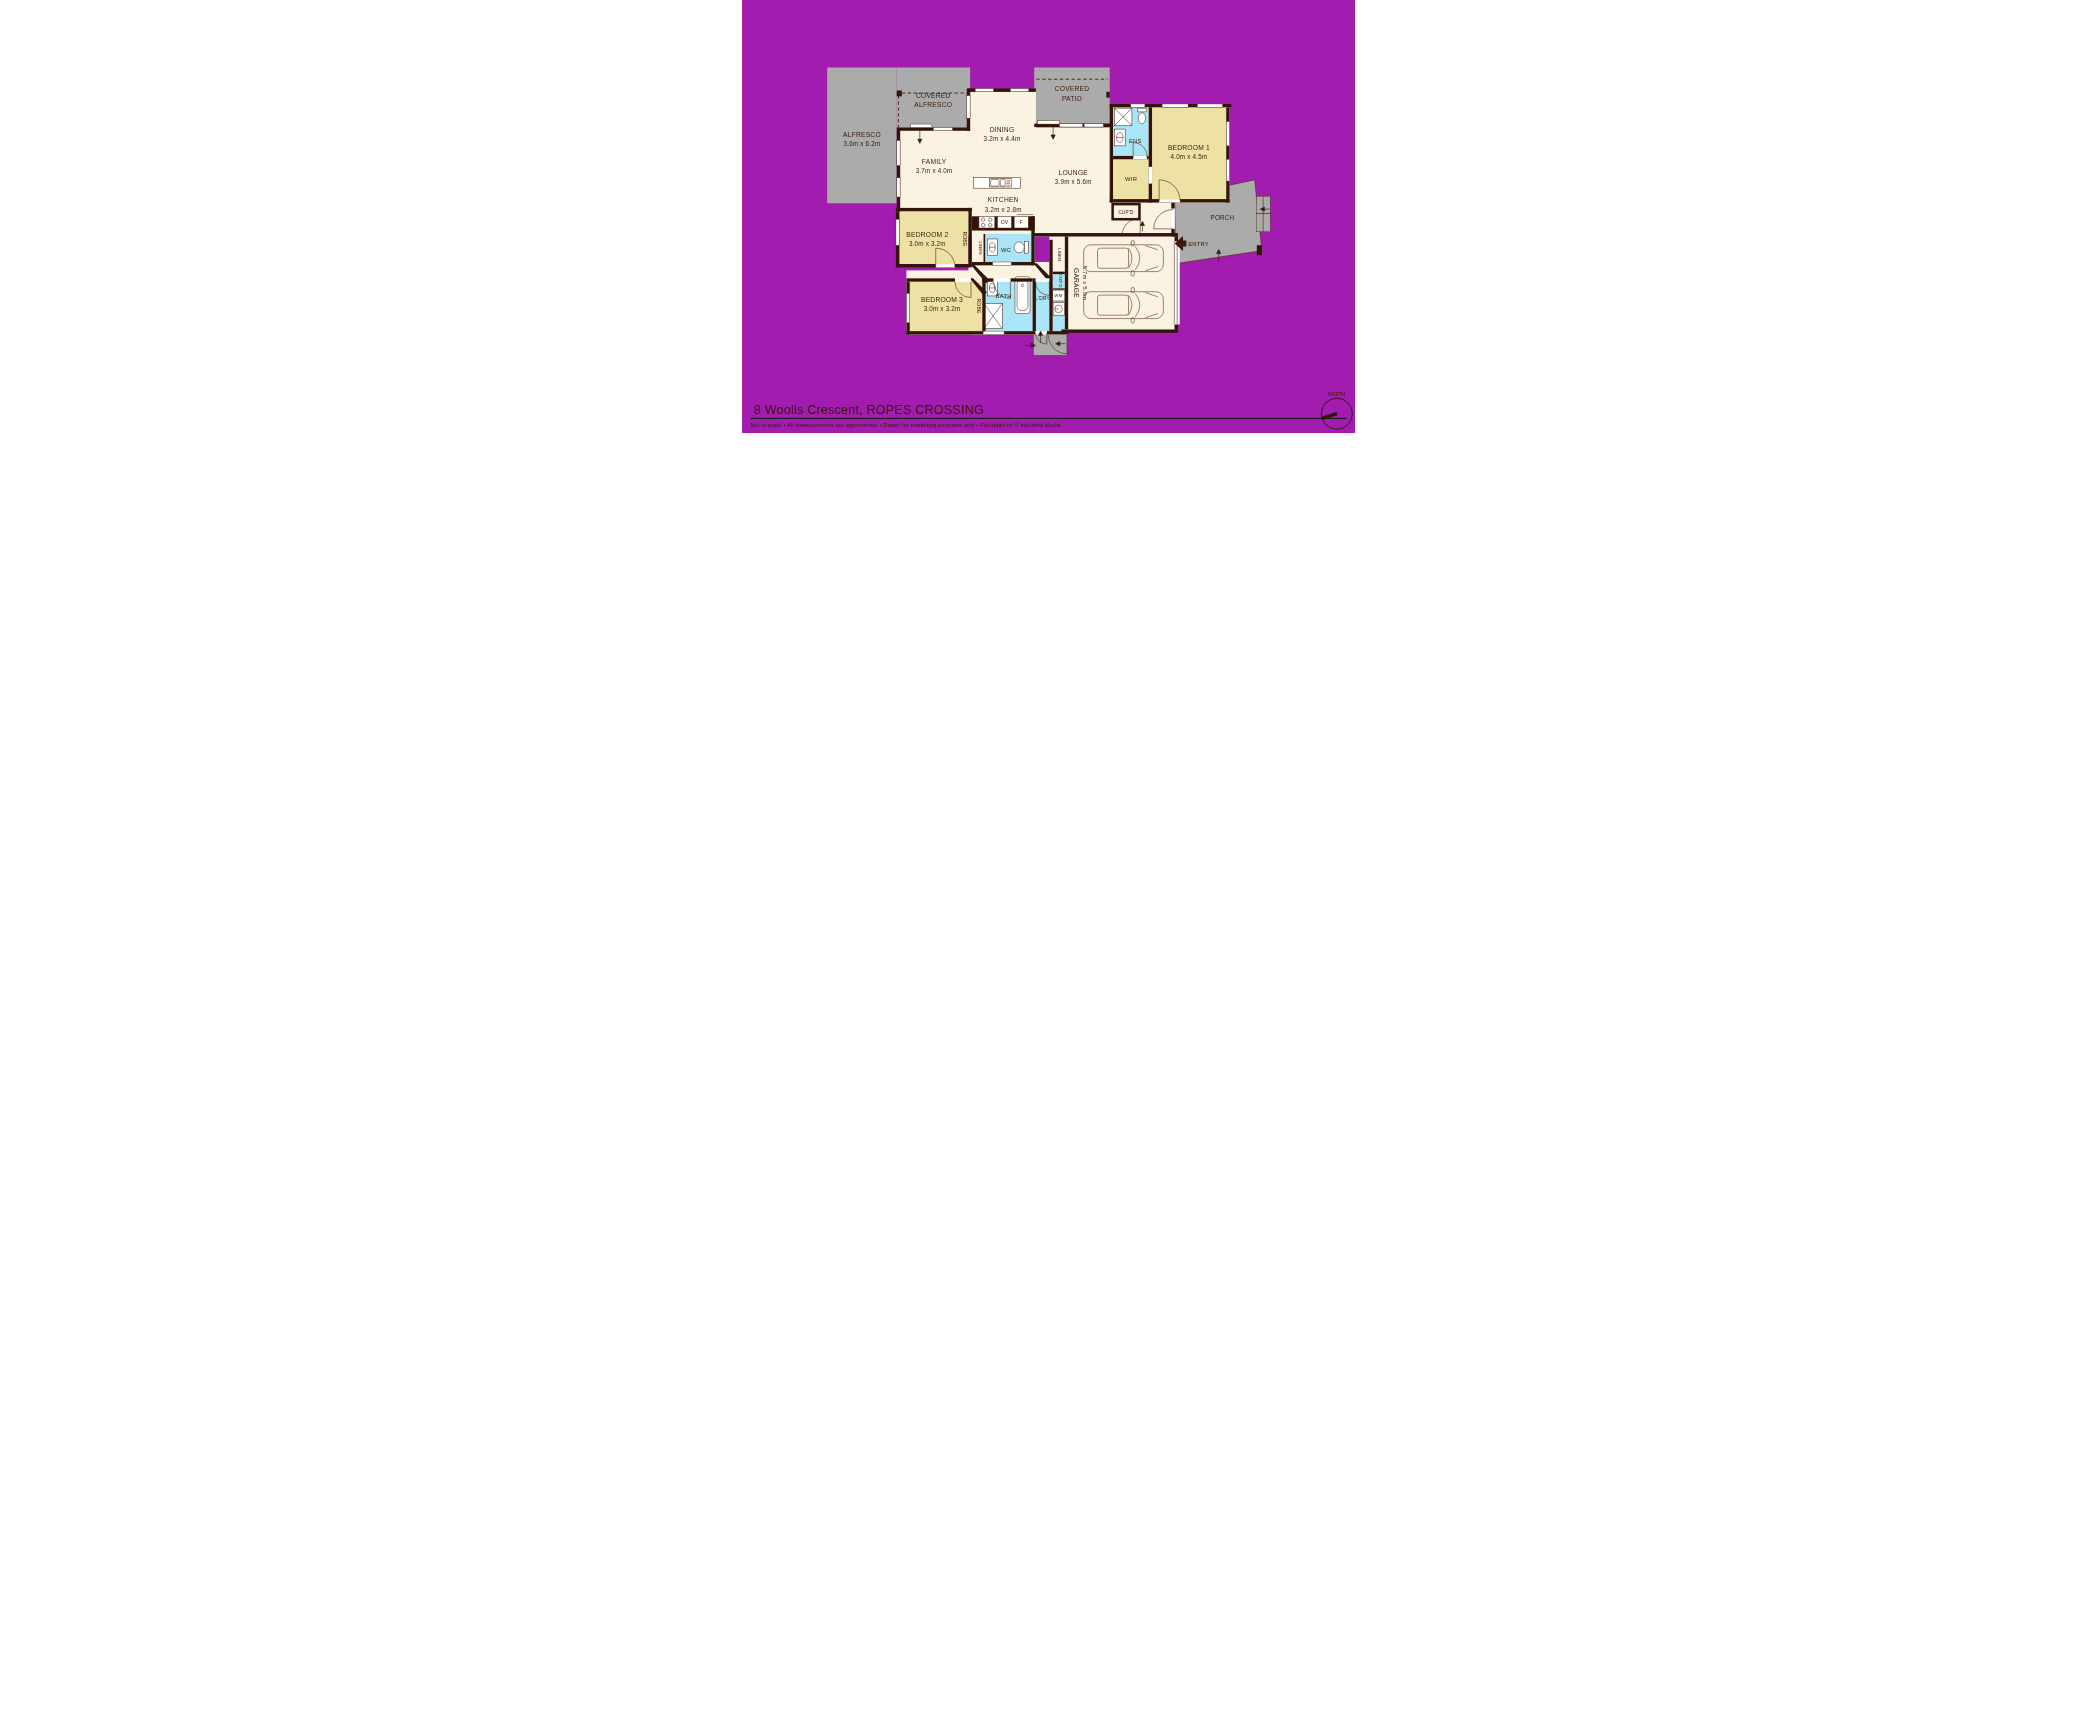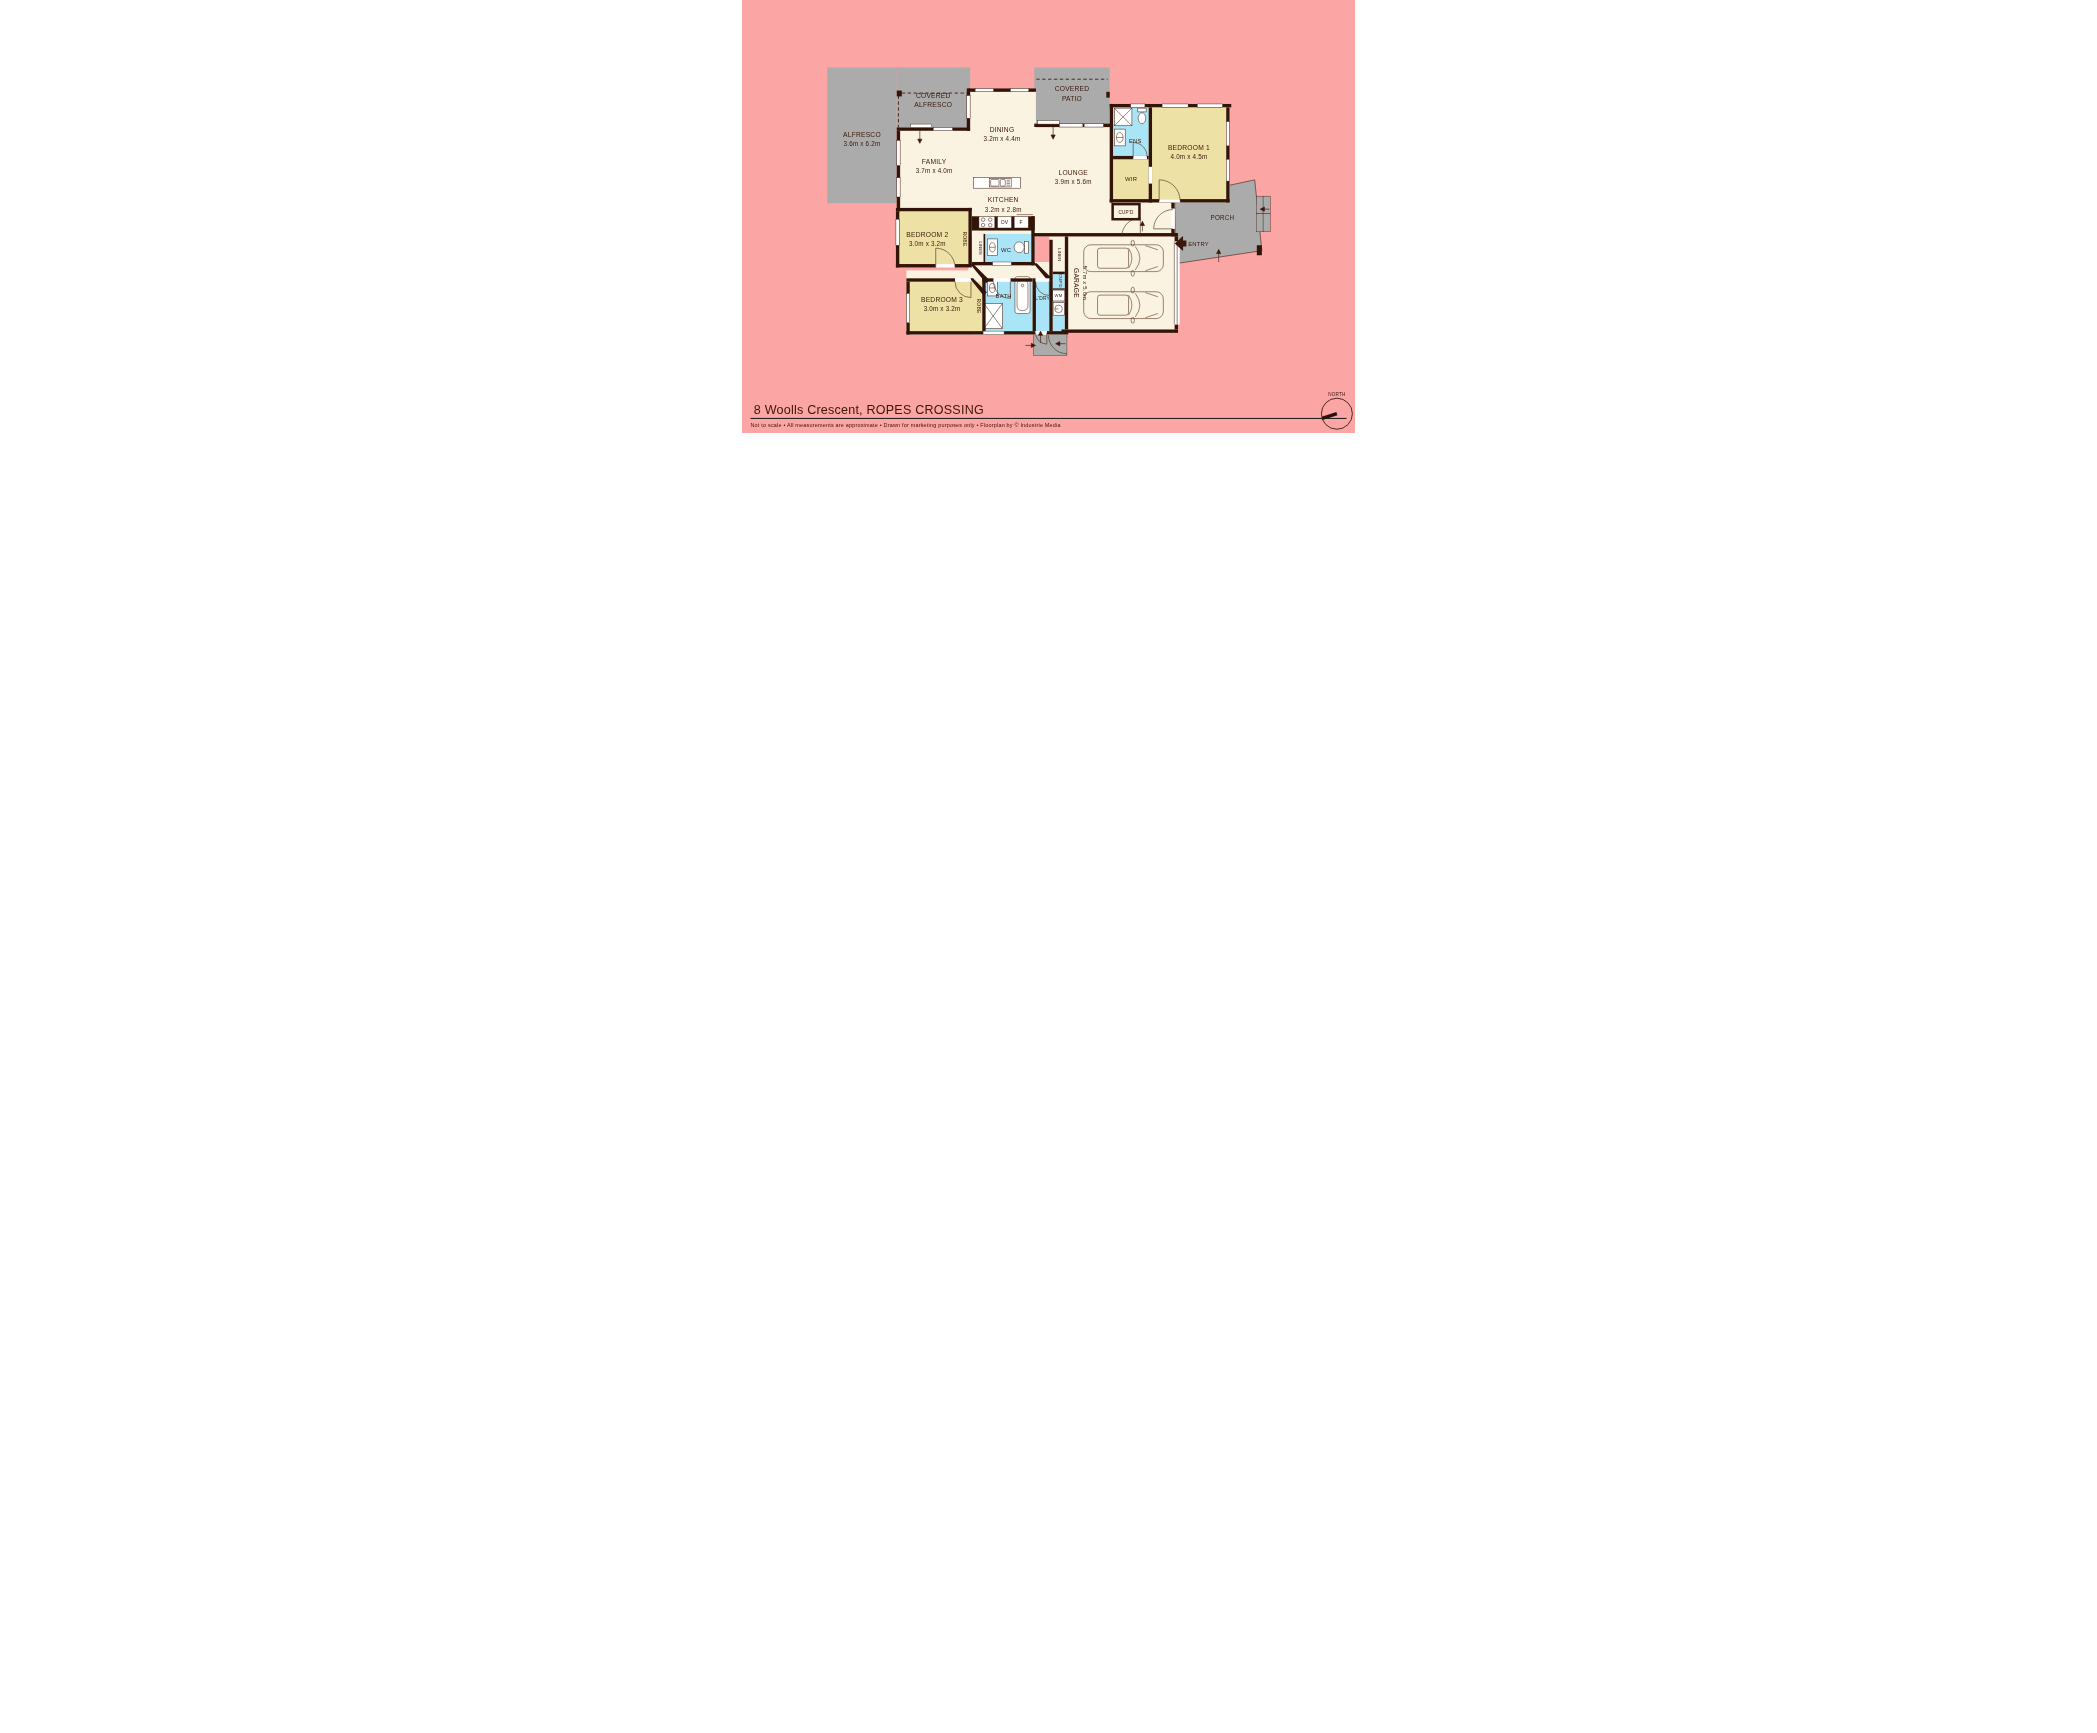--- a/index.html
+++ b/index.html
@@ -1,16 +1,16 @@
 <!DOCTYPE html>
 <html style="font-size:6.7px"><head>
 <meta charset="utf-8">
 <style>
   html,body{margin:0;padding:0;background:#ffffff;}
-  .page{position:relative;width:613px;height:433px;background:#fca5a5;margin:0 auto;
+  .page{position:relative;width:613px;height:433px;background:#a21caf;margin:0 auto;
         font-family:"Liberation Sans",sans-serif;}
   svg text{font-family:"Liberation Sans",sans-serif;fill:#3a1708;letter-spacing:.5px;}
 </style>
 </head>
 <body>
 
 <div class="page">
 <svg width="613" height="433" viewBox="0 0 1462 1033">
 
   <g>

